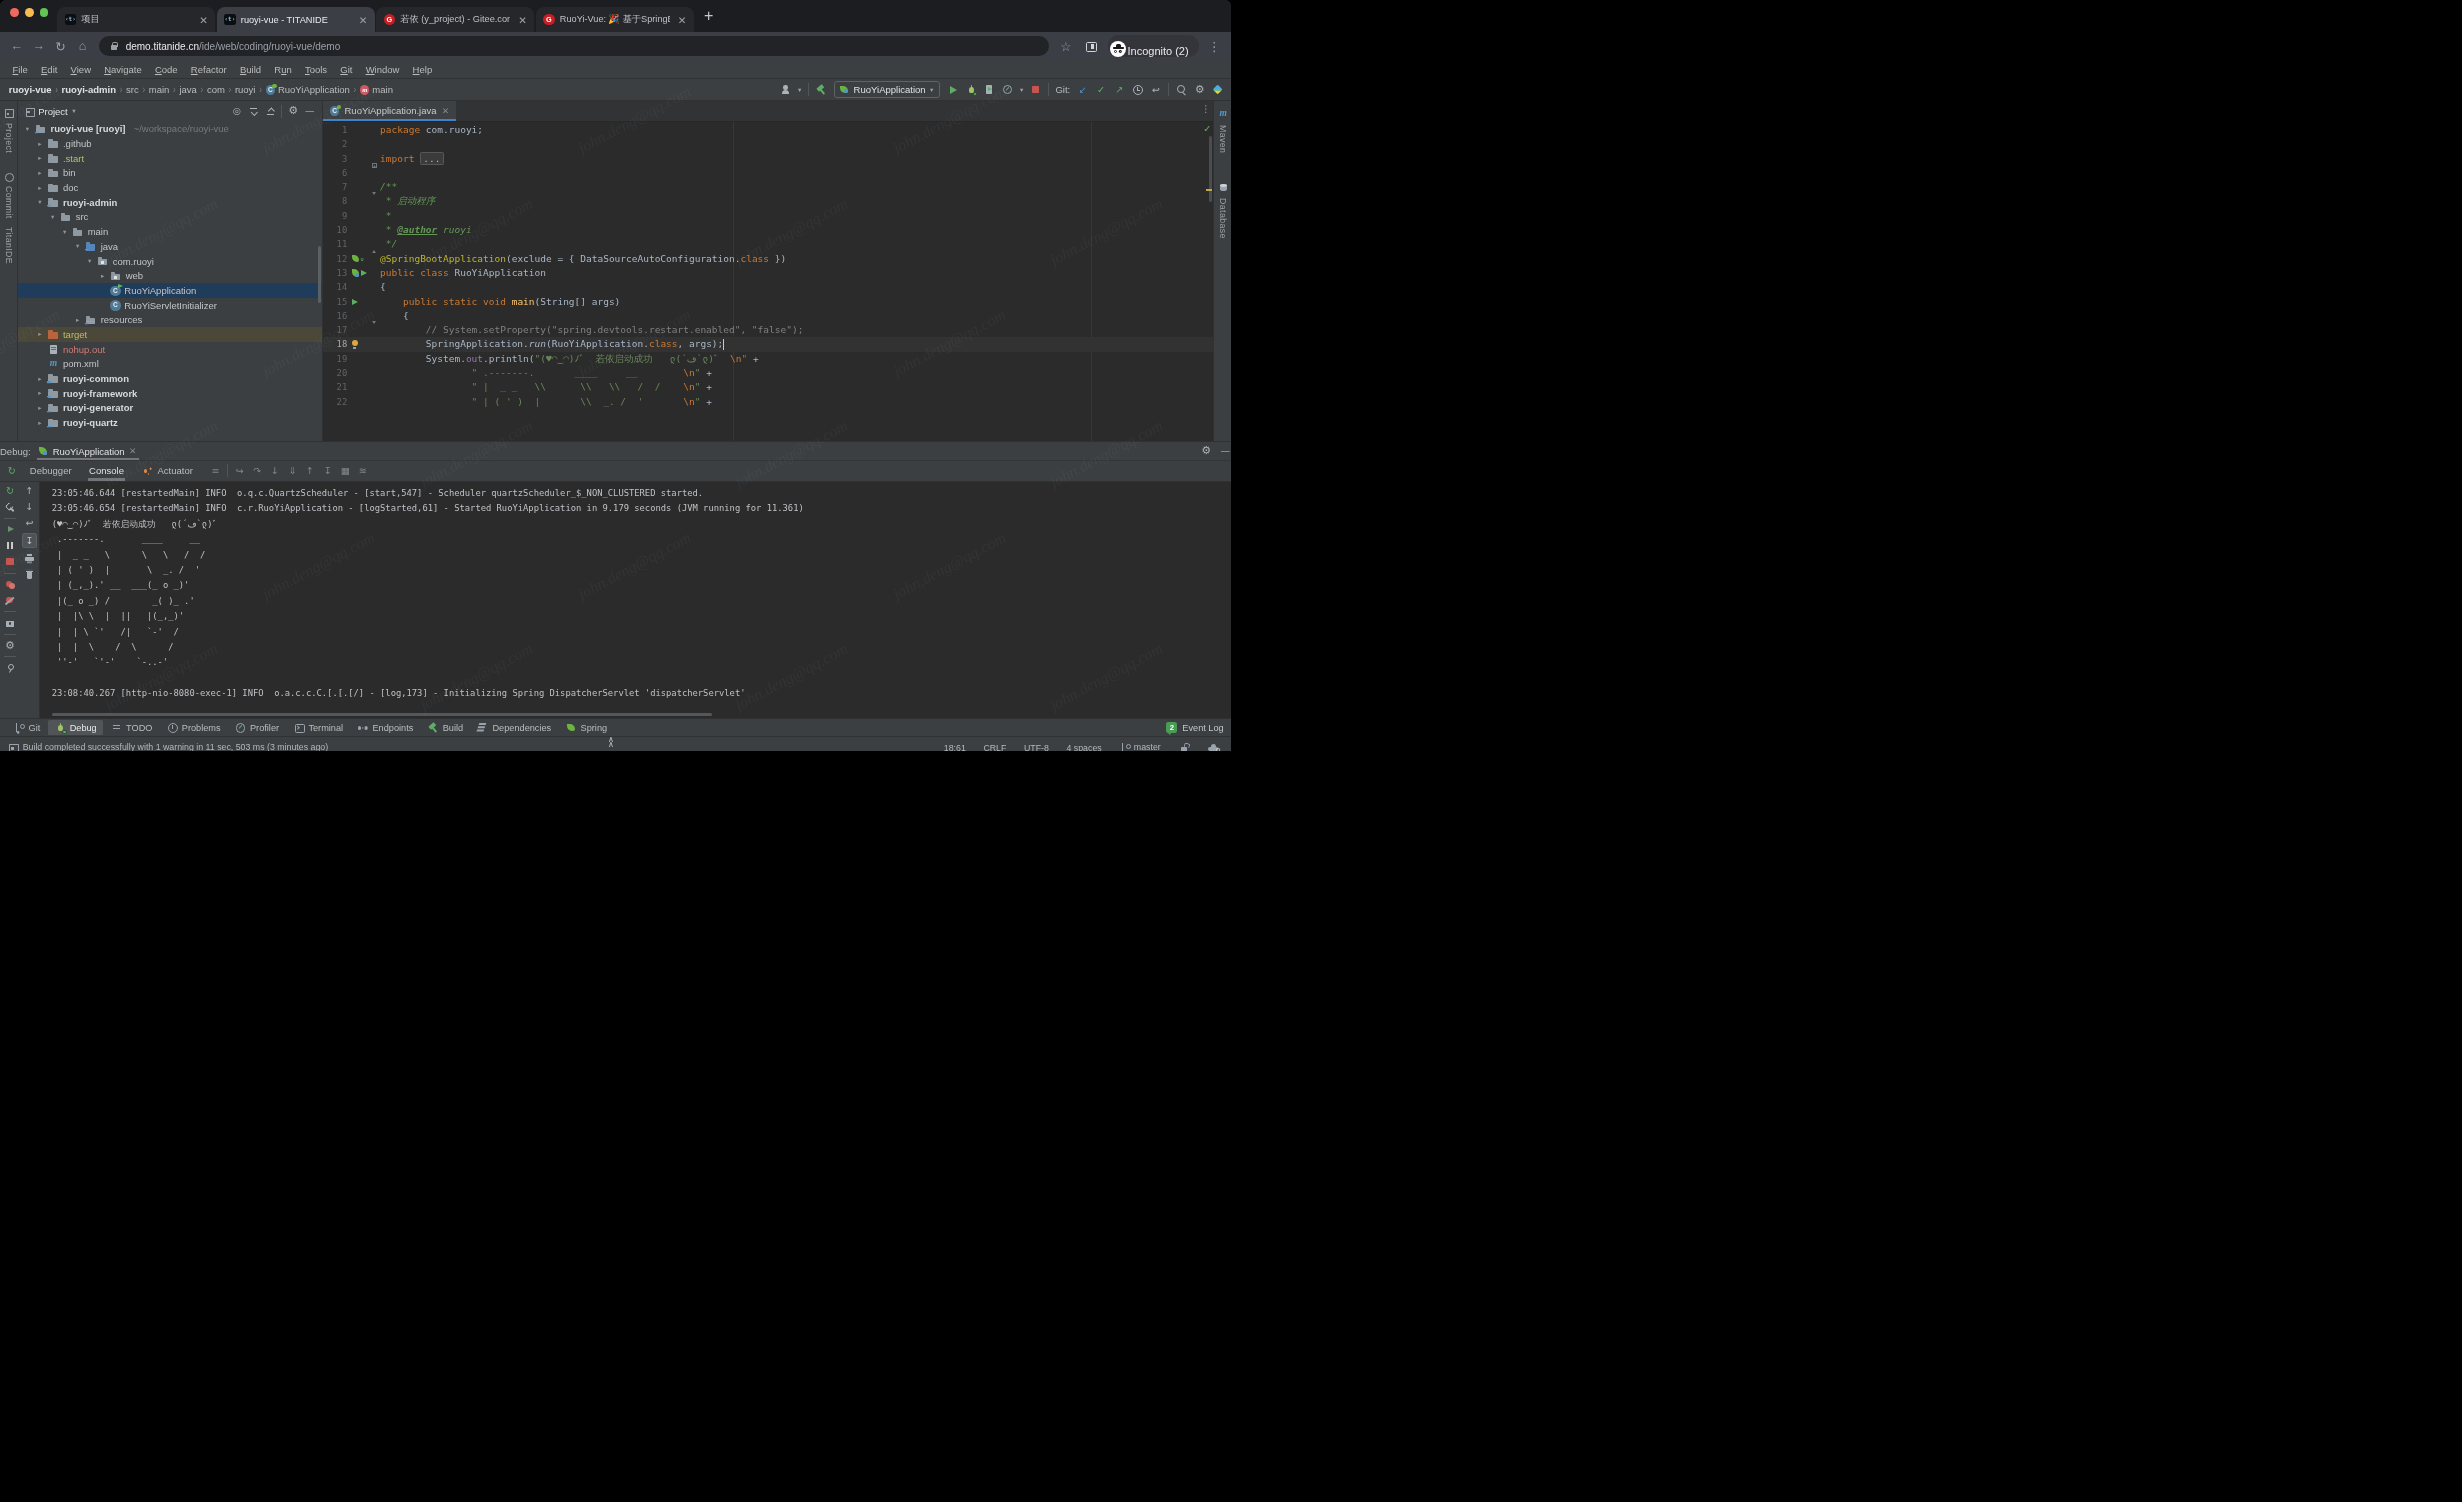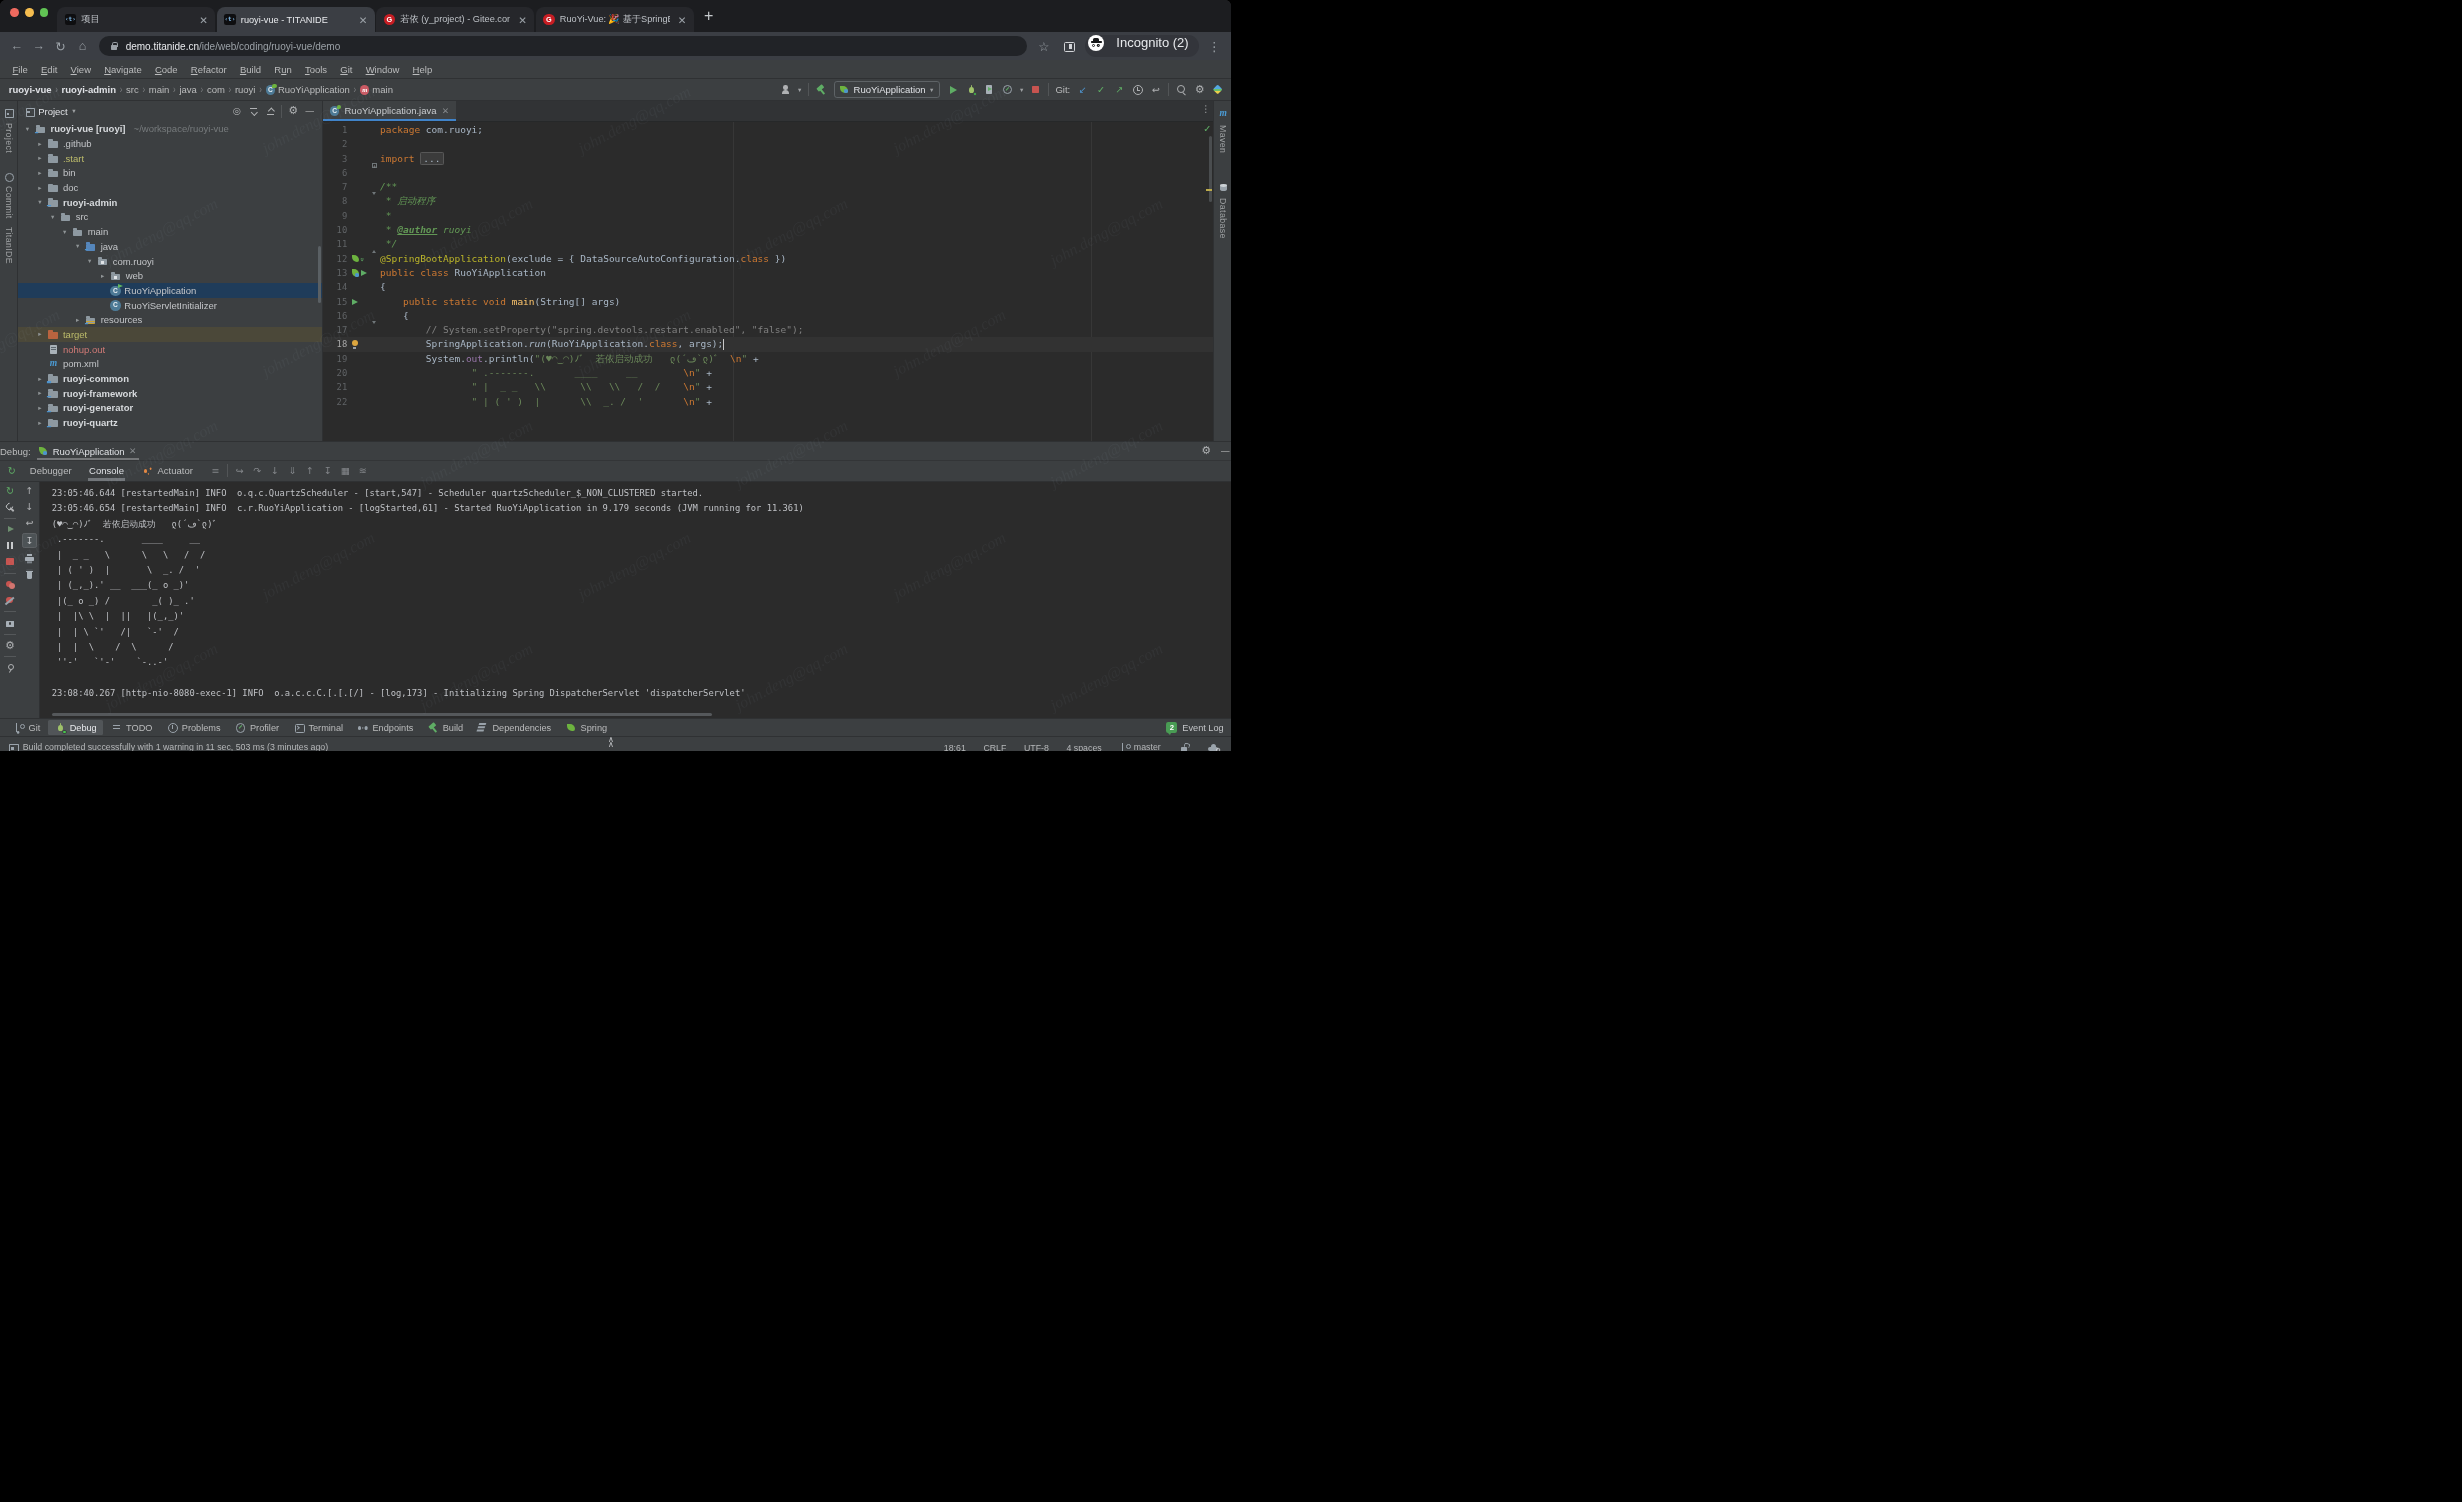--- a/index.html
+++ b/index.html
@@ -16,22 +16,22 @@
     border-radius:8px 8px 0 0;background:#26272b;color:#bdc1c6;font-size:9.2px;margin-right:1.5px;cursor:default}
   .tab.active{background:#3b3e44;color:#e8eaed}
   .tab .title{flex:1;white-space:nowrap;overflow:hidden}
   .tab .x{color:#9aa0a6;font-size:10.3px;padding:0 2.9px;flex:none}
   .newtab{color:#c6cacd;font-size:16px;margin:0 0 8.8px 8.8px;line-height:14.7px}
   .toolbar{height:28px;background:#3b3e44;display:flex;align-items:center;padding:0 7.3px;gap:2.9px}
   .nav-gl{font-size:12.5px;color:#9aa0a6;width:19px;text-align:center;flex:none}
   .urlpill{flex:1;height:20.5px;background:#212327;border-radius:10.3px;display:flex;align-items:center;
     padding:0 8.8px;gap:5.9px;font-size:10px;min-width:0;margin:0 4.4px}
   .host{color:#e8eaed;white-space:nowrap}.path{color:#9aa0a6;white-space:nowrap}
-  .incogpill{height:22px;background:#33353b;border-radius:11px;display:flex;align-items:flex-start;
-    gap:12px;padding:0 10.3px 0 2.9px;color:#e8eaed;font-size:13px;margin:0 2.9px}
+  .incogpill{height:22px;background:#33353b;border-radius:11px;display:flex;align-items:flex-end;
+    gap:1px;padding:0 10.3px 0 2.9px;color:#e8eaed;font-size:11px;margin:0 2.9px}
 
   
   .ic{position:relative;display:inline-block;width:11.7px;height:11.7px;flex:none}
   .gl{font-family:"DejaVu Sans",sans-serif;font-size:9.5px;line-height:11.7px;text-align:center;color:#afb1b3;width:11.7px;height:11.7px}
   .g-green{color:#5fad65}.g-blue{color:#4e94ce}.g-dim{color:#83868a}.g-lite{color:#c3c5c8}
   .ic-titanide{background:#0e0e10;border-radius:2.2px;color:#7cb4e0;font:700 5.9px/11.7px "DejaVu Sans Mono",monospace;text-align:center}
   .ic-gitee{background:#c71d23;border-radius:50%;color:#fff;font:700 7.3px/11.7px "Liberation Sans",sans-serif;text-align:center}
   .ic-lock::before{content:"";position:absolute;left:2.9px;top:5.1px;width:5.9px;height:4.4px;background:#9aa0a6;border-radius:0.7px}
   .ic-lock::after{content:"";position:absolute;left:4px;top:2.2px;width:3.7px;height:3.7px;border:1.1px solid #9aa0a6;border-bottom:none;border-radius:2.2px 2.2px 0 0}
   .ic-sidepanel::before{content:"";position:absolute;left:1.5px;top:2.2px;width:9.5px;height:8px;border:1.5px solid #d3d5d9;border-radius:1.5px}

